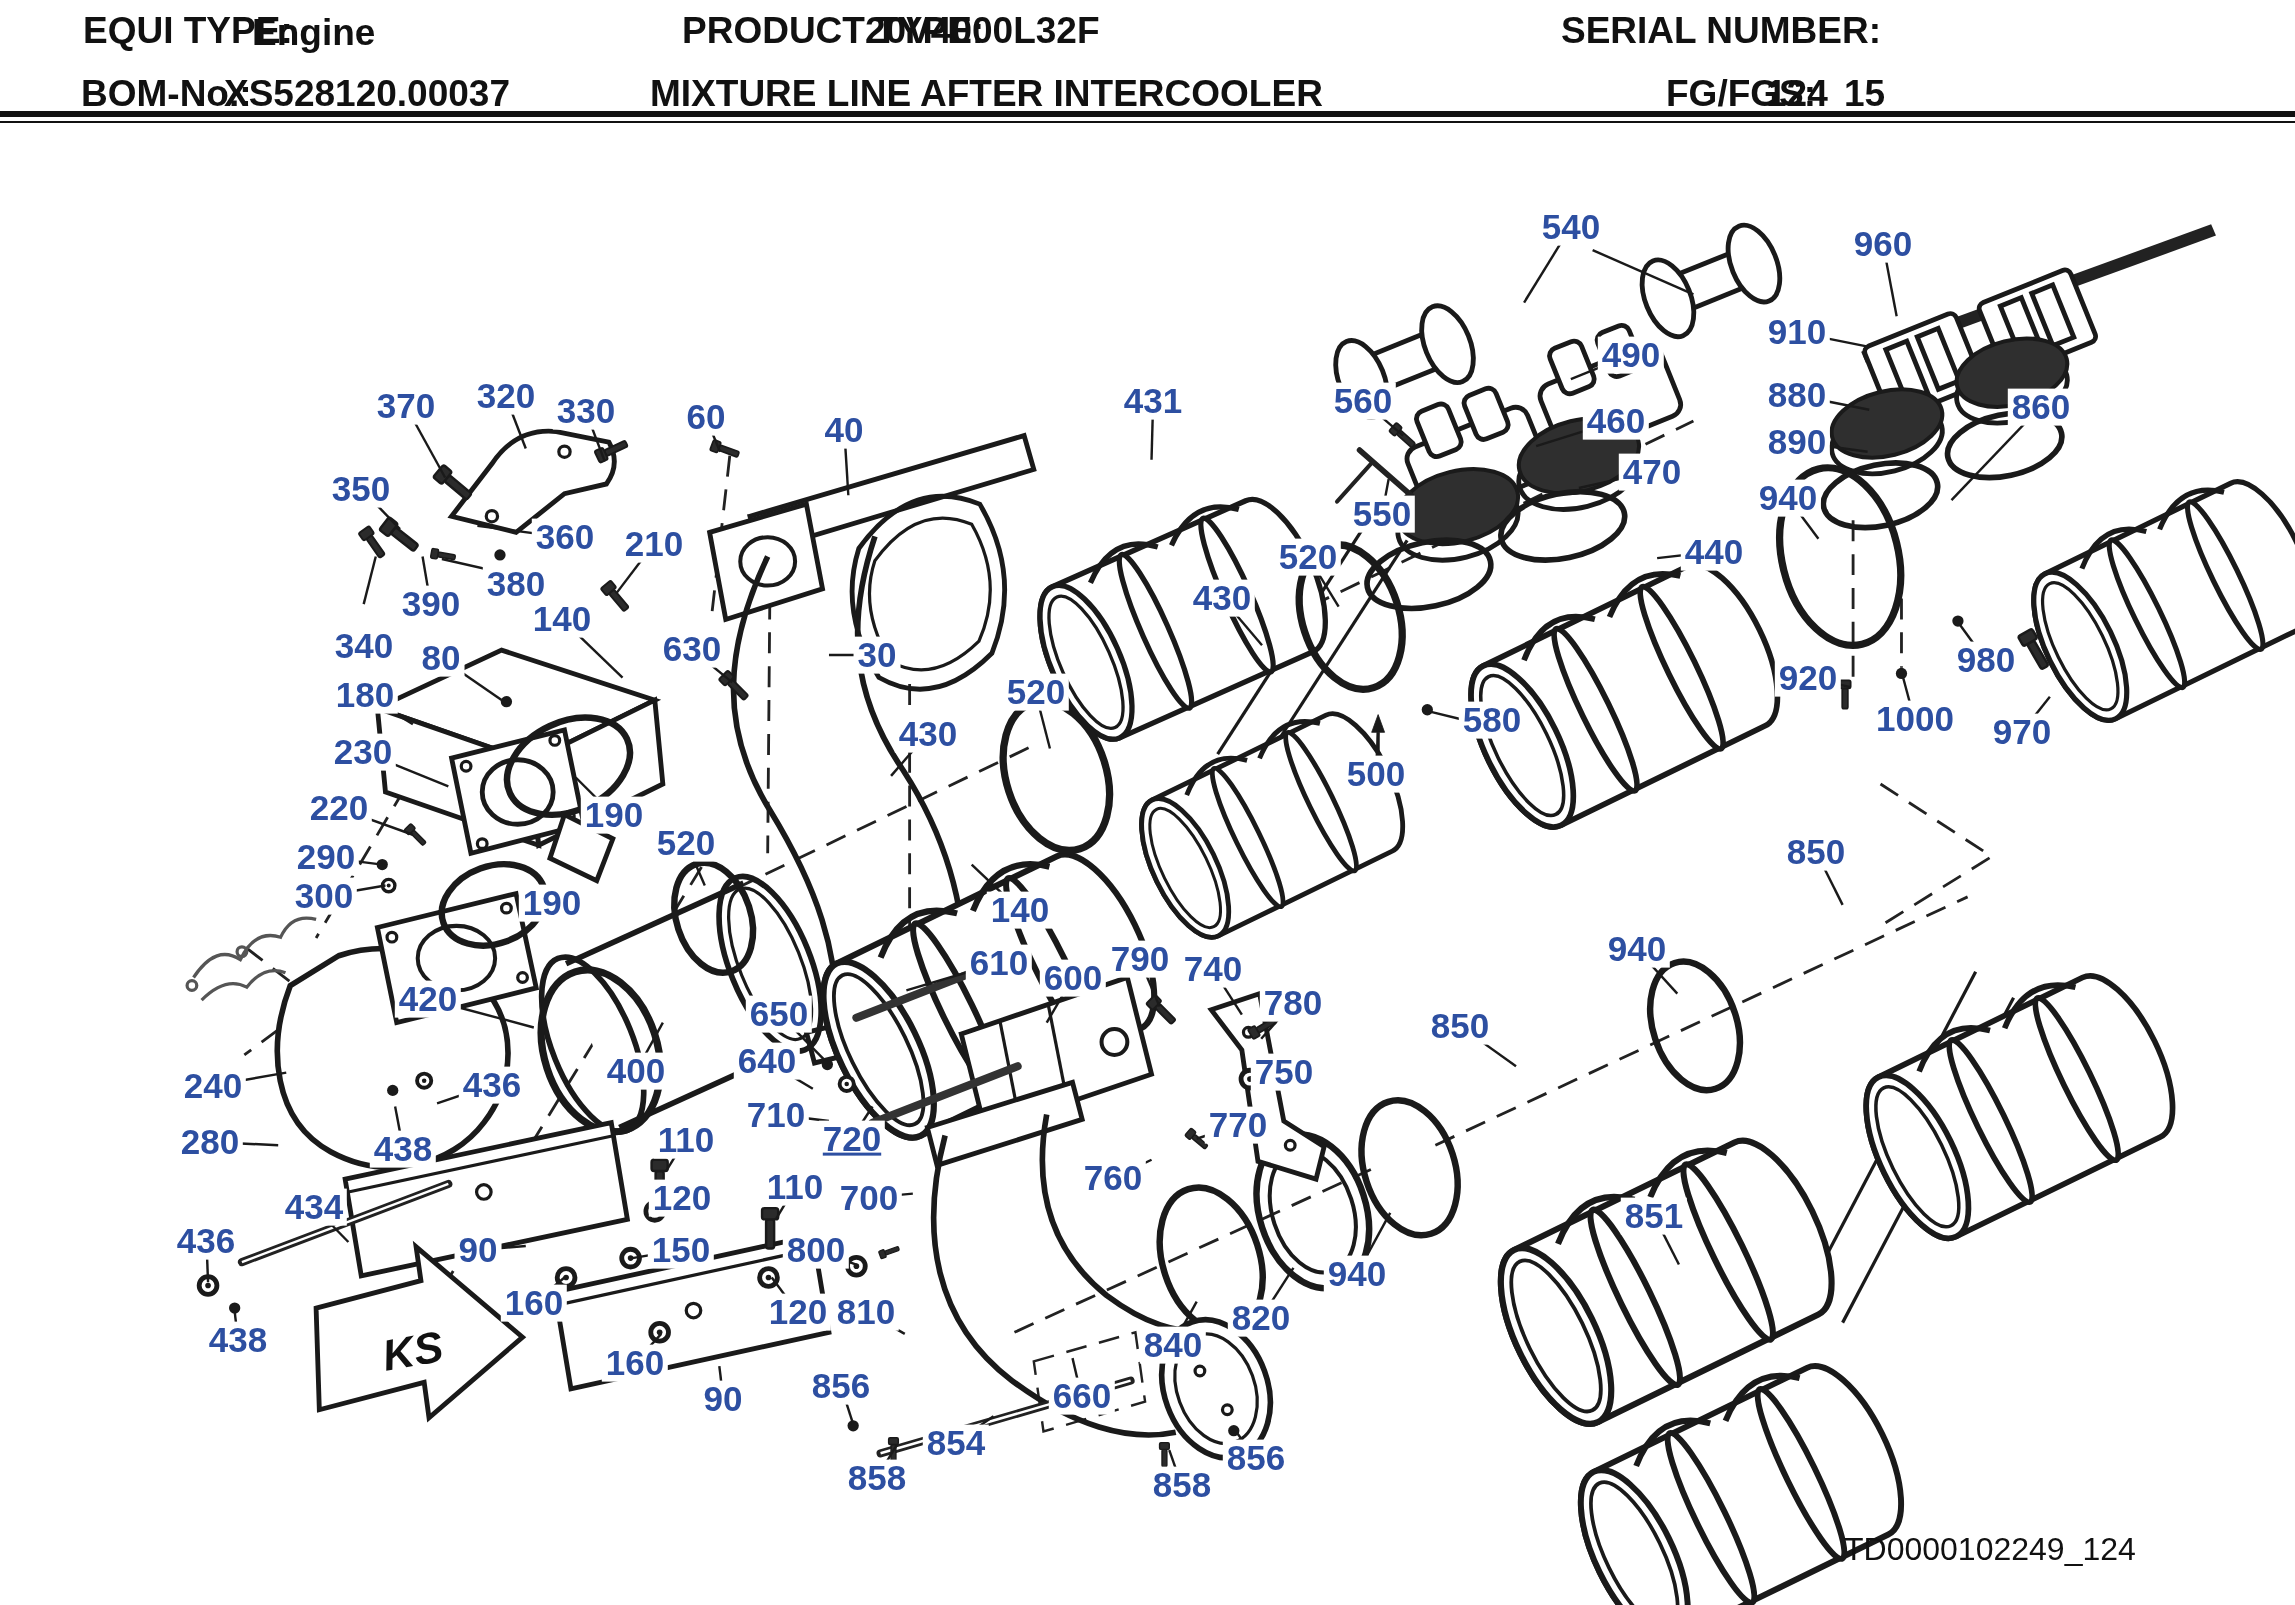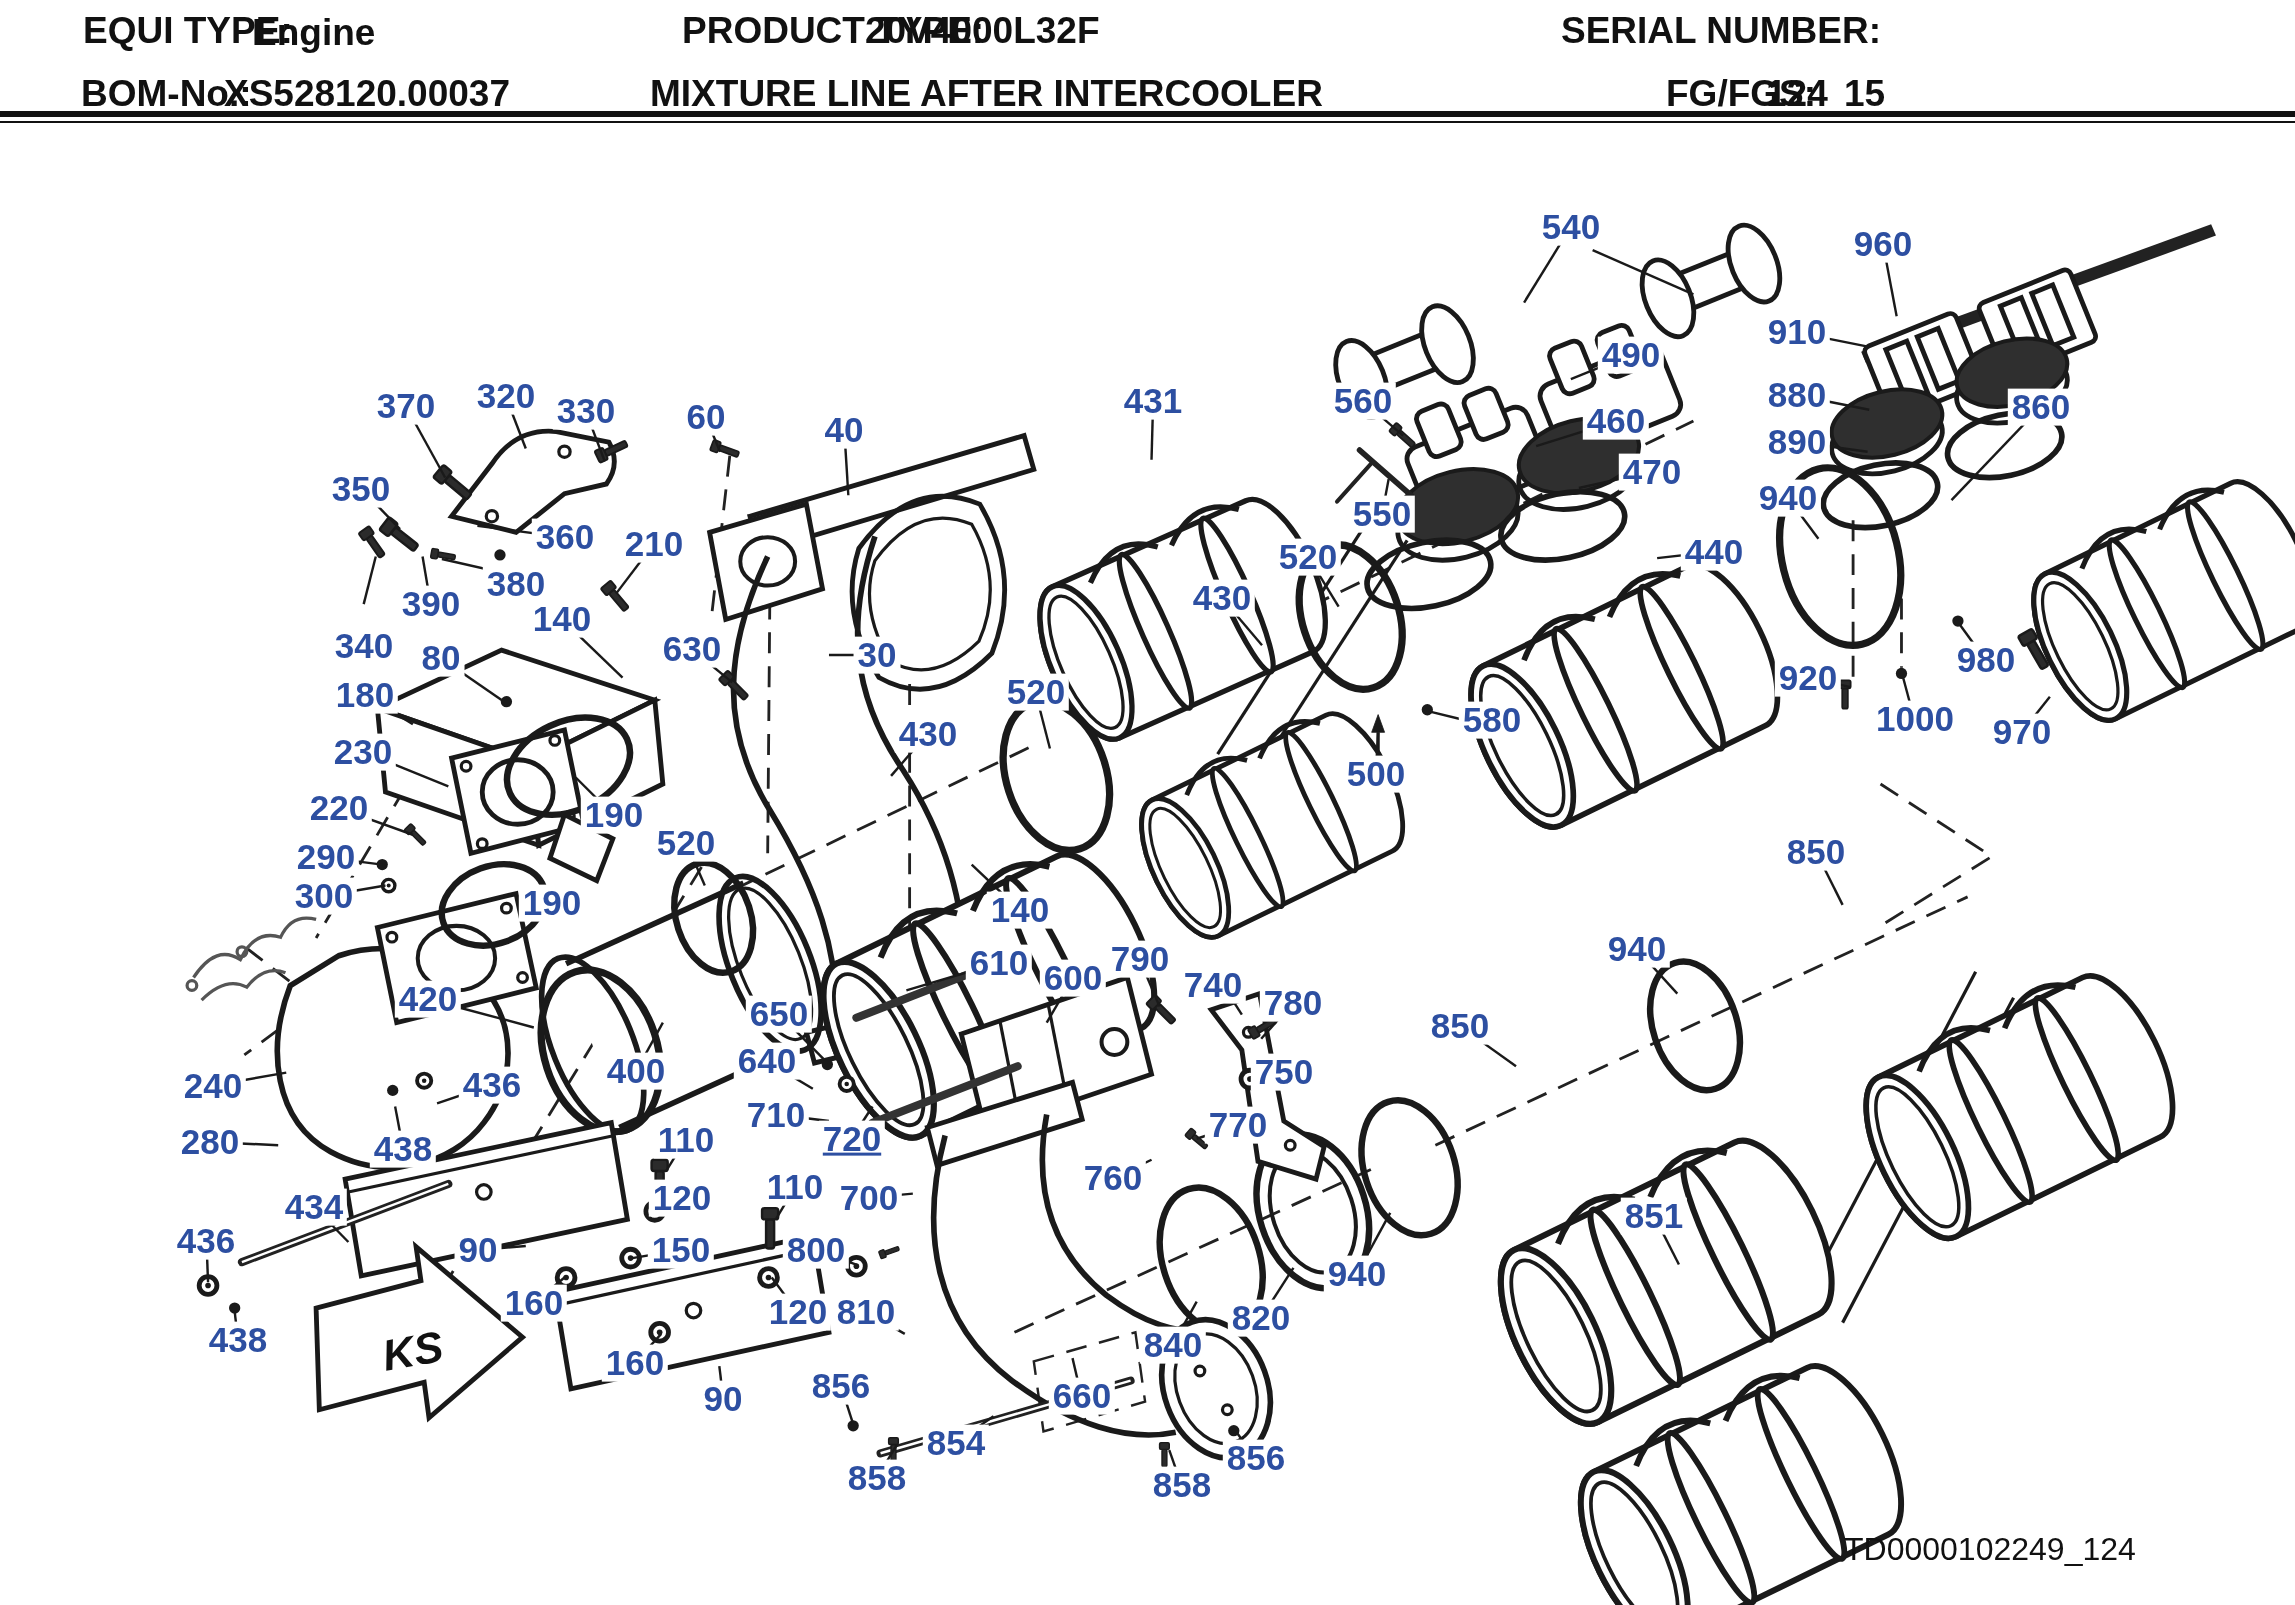--- a/index.html
+++ b/index.html
@@ -500,21 +500,21 @@
       <span class="callout" style="left: 403px; top: 1149px;">438</span>
       <span class="callout" style="left: 314px; top: 1207px;">434</span>
       <span class="callout" style="left: 206px; top: 1241px;">436</span>
       <span class="callout" style="left: 238px; top: 1340px;">438</span>
       <span class="callout" style="left: 928px; top: 734px;">430</span>
       <span class="callout" style="left: 1036px; top: 692px;">520</span>
       <span class="callout" style="left: 1020px; top: 910px;">140</span>
       <span class="callout" style="left: 999px; top: 963px;">610</span>
       <span class="callout" style="left: 1073px; top: 978px;">600</span>
       <span class="callout" style="left: 1140px; top: 959px;">790</span>
-      <span class="callout" style="left: 1213px; top: 969px; margin-top: 16px;">740</span>
+      <span class="callout" style="left: 1213px; top: 969px;">740</span>
       <span class="callout" style="left: 1293px; top: 1003px;">780</span>
       <span class="callout" style="left: 779px; top: 1014px;">650</span>
       <span class="callout" style="left: 767px; top: 1061px;">640</span>
       <span class="callout" style="left: 776px; top: 1115px;">710</span>
       <span class="callout" style="left: 852px; top: 1139px; text-decoration: underline;">720</span>
       <span class="callout" style="left: 1284px; top: 1072px;">750</span>
       <span class="callout" style="left: 1238px; top: 1125px;">770</span>
       <span class="callout" style="left: 1113px; top: 1178px;">760</span>
       <span class="callout" style="left: 869px; top: 1198px;">700</span>
       <span class="callout" style="left: 686px; top: 1140px;">110</span>

